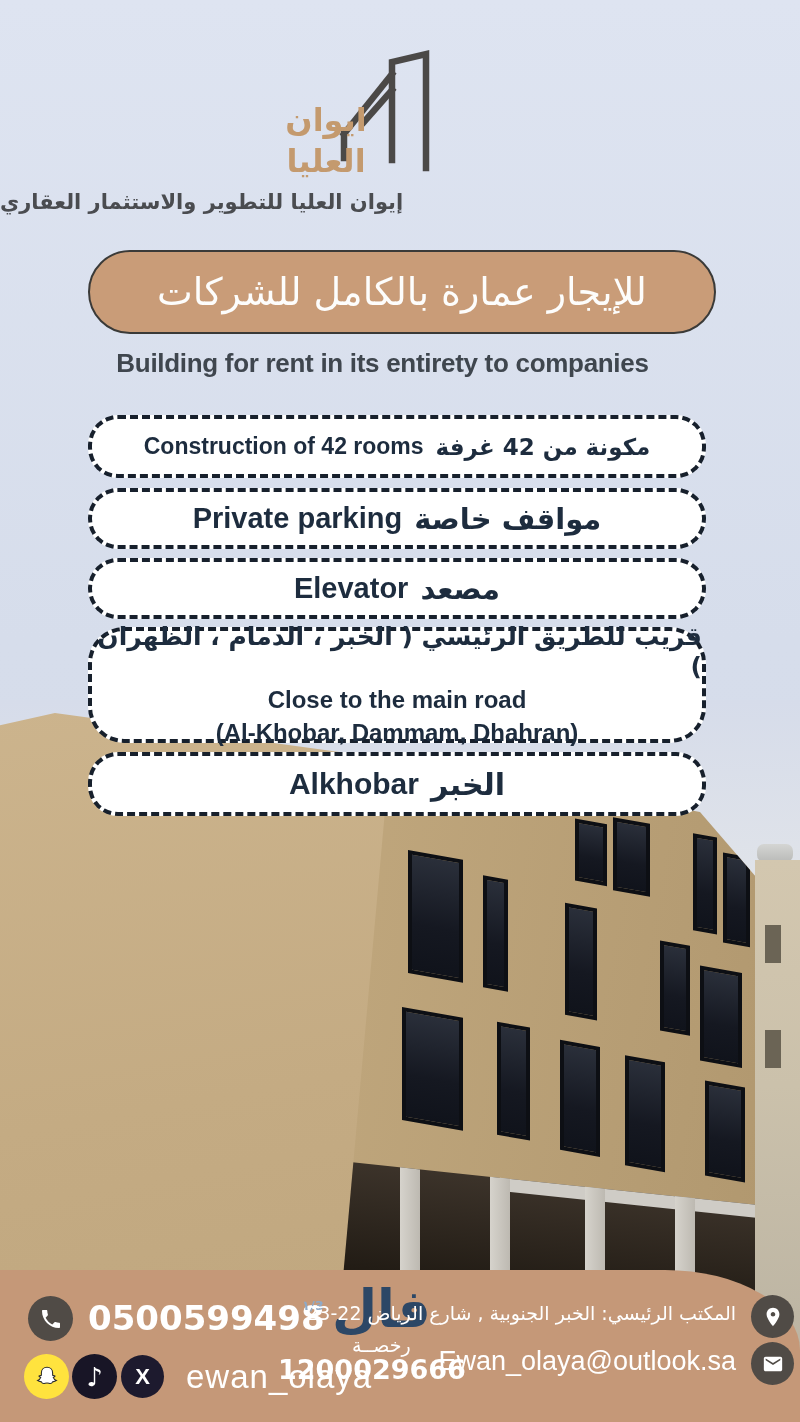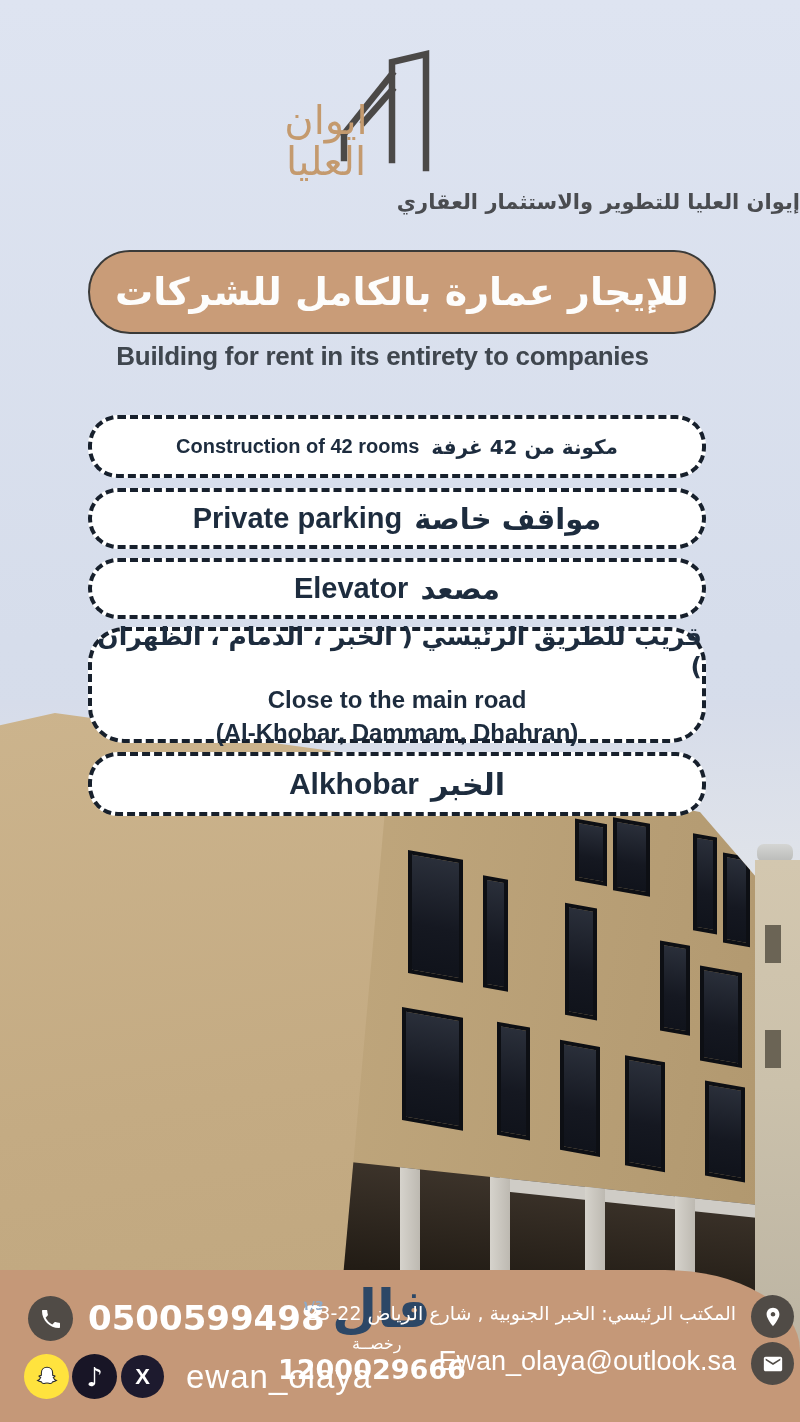--- a/index.html
+++ b/index.html
@@ -6,38 +6,38 @@
   .page{
     position:relative;width:800px;height:1422px;overflow:hidden;
     background:linear-gradient(180deg,#dee4f1 0%,#d6ddeb 45%,#d4dbea 100%);
     font-family:"Liberation Sans",sans-serif;
   }
   .ar{font-family:"DejaVu Sans","Liberation Sans",sans-serif;}
 
   
   .logo-icon{position:absolute;left:330px;top:48px;width:150px;height:140px;z-index:2;}
   .logo-brand{position:absolute;left:0;top:100px;width:652px;text-align:center;z-index:3;
-    color:var(--brand-tan,#c49a6e);font-weight:normal;font-size:40px;line-height:41px;}
-  .logo-sub{position:absolute;left:0;top:190px;width:800px;text-align:right;z-index:3;
+    color:var(--brand-tan,#c49a6e);font-weight:bold;font-size:32px;line-height:41px;}
+  .logo-sub{position:absolute;left:0;top:190px;width:800px;text-align:left;z-index:3;
     color:#4a4c50;font-weight:bold;font-size:21px;}
 
   
   .banner{position:absolute;left:88px;top:250px;width:624px;height:80px;z-index:4;
     background:var(--accent,#c99c78);border:2px solid #3a3a38;border-radius:44px;
     display:flex;align-items:center;justify-content:center;
-    color:#fdfdfc;font-weight:bold;font-size:38px;}
-  .hero-en{position:absolute;left:0;top:341px;width:765px;text-align:center;z-index:4;
+    color:#fdfdfc;font-weight:normal;font-size:38px;}
+  .hero-en{position:absolute;left:0;top:348px;width:765px;text-align:center;z-index:4;
     color:#3f464e;font-weight:bold;font-size:26px;letter-spacing:-0.3px;}
 
   
   .pill{position:absolute;left:88px;width:618px;z-index:5;background:#ffffff;
     border:4px dashed #17202c;border-radius:30px;box-sizing:border-box;
     display:flex;align-items:center;justify-content:center;gap:12px;
     color:var(--navy,#1d2c3e);font-weight:bold;}
-  .pill-1{top:415px;height:63px;font-size:20px;align-items:center;}
+  .pill-1{top:415px;height:63px;font-size:23px;align-items:center;}
   .pill-2{top:488px;height:61px;font-size:29px;}
   .pill-3{top:558px;height:61px;font-size:29px;}
   .pill-4{top:627px;height:116px;font-size:24px;flex-direction:column;gap:3px;border-radius:36px;line-height:30px;}
   .pill-5{top:752px;height:64px;font-size:30px;}
 
   
   .photo{position:absolute;left:0;top:700px;width:800px;height:722px;z-index:1;
     background:linear-gradient(180deg,#d6dcea 0%,#e2e5e9 30%,#e8e9ea 65%,#e6e7e8 100%);}
   .wall{position:absolute;left:0;top:0;width:392px;height:722px;
     background:linear-gradient(170deg,#ccb48d 0%,#c4ab83 55%,#bfa67e 100%);
@@ -65,21 +65,21 @@
   .footer{position:absolute;left:0;bottom:0;width:800px;height:152px;z-index:10;
     background:var(--footer-tan,#c59878);border-top-right-radius:135px 80px;color:#fff;}
   .circle{position:absolute;border-radius:50%;display:flex;align-items:center;justify-content:center;}
   .c-dark{background:#504b46;}
   .f-phone-text{position:absolute;left:88px;top:28px;font-size:34px;font-weight:bold;
     font-family:"DejaVu Sans",sans-serif;}
   .f-handle{position:absolute;left:186px;top:88px;font-size:33px;letter-spacing:1px;}
   .fal-name{position:absolute;left:332px;top:9px;font-size:52px;font-weight:bold;
     color:var(--license-navy,#2c4766);}
   .fal-mark{position:absolute;left:302px;top:28px;font-size:13px;color:#8fa9c6;font-weight:bold;}
-  .fal-label{position:absolute;left:352px;top:64px;font-size:16px;}
+  .fal-label{position:absolute;left:352px;top:64px;font-size:19px;}
   .fal-number{position:absolute;left:278px;top:84px;width:170px;text-align:center;
     font-size:27px;font-weight:bold;font-family:"DejaVu Sans",sans-serif;}
   .f-address{position:absolute;right:64px;top:32px;font-size:19px;}
   .f-email{position:absolute;right:64px;top:76px;font-size:27px;}
   .sn{background:#ffe33e;}
   .tk{background:#181526;color:#fff;font-size:26px;font-family:"DejaVu Sans",sans-serif;}
   .xx{background:#1d1a2e;color:#fff;font-size:22px;font-weight:bold;}
 </style>
 </head>
 <body>

